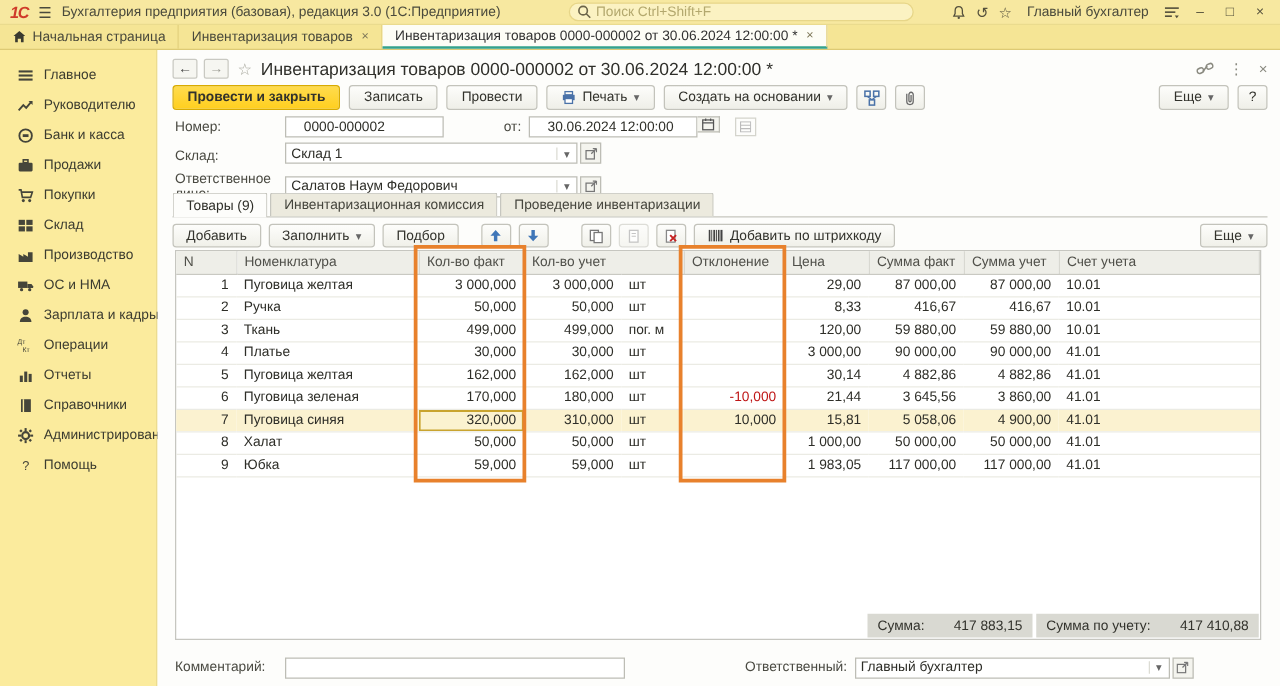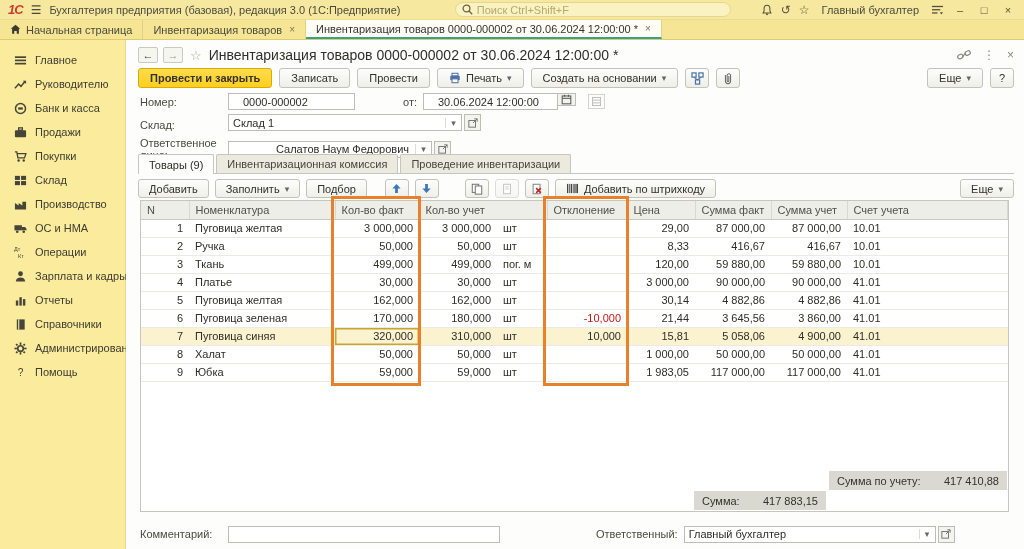--- a/index.html
+++ b/index.html
@@ -229,35 +229,35 @@
             <rect x="0.5" y="3.5" width="8" height="5.5" fill="#45453a"></rect>
             <path d="M8.5 5.5 H12 L13.5 7.5 V9 H8.5 Z" fill="#45453a"></path>
             <circle cx="3.5" cy="10.5" r="1.4" fill="#45453a"></circle>
             <circle cx="10.5" cy="10.5" r="1.4" fill="#45453a"></circle>
           </svg>
         </span>
       <span class="slabel">ОС и НМА</span>
     </div>
     <div class="side-item">
       <span class="sicon">
+          <svg width="13" height="13" viewBox="0 0 14 14">
+            <circle cx="7" cy="4" r="2.6" fill="#45453a"></circle>
+            <path d="M2 12.5 C2 9.5 4.2 8 7 8 C9.8 8 12 9.5 12 12.5 Z" fill="#45453a"></path>
+          </svg>
+        </span>
+      <span class="slabel">Зарплата и кадры</span>
+    </div>
+    <div class="side-item">
+      <span class="sicon">
           <svg width="14" height="14" viewBox="0 0 14 14">
             <text x="1" y="6" font-size="5.5" font-family="Liberation Sans, sans-serif" fill="#45453a">Дт</text>
             <text x="5" y="12.5" font-size="5.5" font-family="Liberation Sans, sans-serif" fill="#45453a">Кт</text>
           </svg>
         </span>
       <span class="slabel">Операции</span>
-    </div>
-    <div class="side-item">
-      <span class="sicon">
-          <svg width="13" height="13" viewBox="0 0 14 14">
-            <circle cx="7" cy="4" r="2.6" fill="#45453a"></circle>
-            <path d="M2 12.5 C2 9.5 4.2 8 7 8 C9.8 8 12 9.5 12 12.5 Z" fill="#45453a"></path>
-          </svg>
-        </span>
-      <span class="slabel">Зарплата и кадры</span>
     </div>
     <div class="side-item">
       <span class="sicon">
           <svg width="13" height="13" viewBox="0 0 14 14">
             <rect x="2" y="7" width="2.6" height="5.5" fill="#45453a"></rect>
             <rect x="5.8" y="3.5" width="2.6" height="9" fill="#45453a"></rect>
             <rect x="9.6" y="5.5" width="2.6" height="7" fill="#45453a"></rect>
           </svg>
         </span>
       <span class="slabel">Отчеты</span>
@@ -405,21 +405,21 @@
       <span class="openbtn">
           <svg width="10" height="10" viewBox="0 0 12 12">
             <rect x="1" y="3" width="8" height="8" fill="none" stroke="#777" stroke-width="1.2"></rect>
             <path d="M6 6 L11 1 M11 1 H7.5 M11 1 V4.5" stroke="#777" stroke-width="1.2" fill="none"></path>
           </svg>
         </span>
     </div>
 
     <div class="frow" style="left:14px; top:97px;">
       <span class="flabel" style="width:88px;">Ответственное лицо:</span>
-      <span class="combo" style="width:204px;padding-left:43px;">
+      <span class="combo" style="width:234px;">
         <span class="ctext">Салатов Наум Федорович</span>
         <span class="carr">▾</span>
       </span>
       <span class="openbtn">
           <svg width="10" height="10" viewBox="0 0 12 12">
             <rect x="1" y="3" width="8" height="8" fill="none" stroke="#777" stroke-width="1.2"></rect>
             <path d="M6 6 L11 1 M11 1 H7.5 M11 1 V4.5" stroke="#777" stroke-width="1.2" fill="none"></path>
           </svg>
         </span>
     </div>
@@ -624,21 +624,21 @@
               <td class="num"></td>
               <td class="num">1 983,05</td>
               <td class="num">117 000,00</td>
               <td class="num">117 000,00</td>
               <td>41.01</td>
           </tr>
         </tbody>
       </table>
 
       <div class="totalsbar">
-        <div class="totbox" style="width:132px;margin-top:20px;">
+        <div class="totbox" style="width:132px;">
           <span>Сумма:</span>
           <span class="tval">417 883,15</span>
         </div>
         <div class="totbox" style="width:178px;">
           <span>Сумма по учету:</span>
           <span class="tval">417 410,88</span>
         </div>
       </div>
     </div>
 

